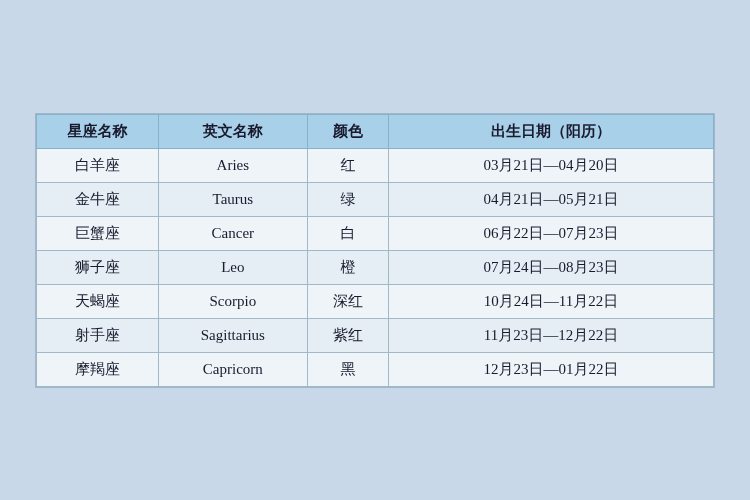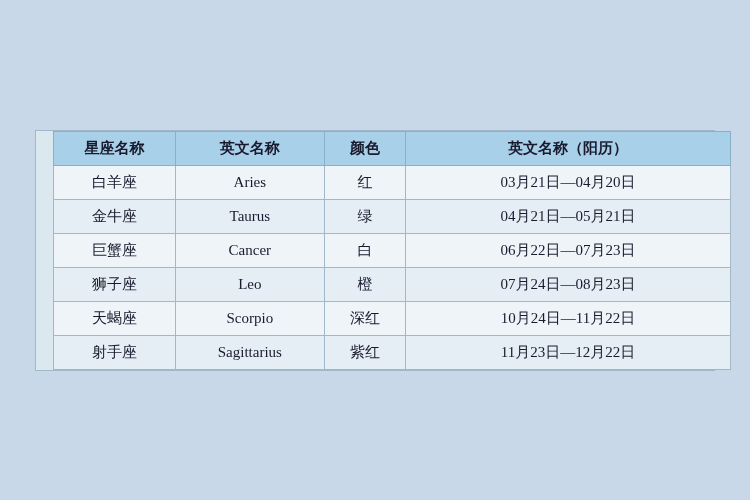--- a/index.html
+++ b/index.html
@@ -20,21 +20,20 @@
 
     .table-container {
       background-color: #dce8f0;
       border: 1px solid #a0b8c8;
       width: 680px;
     }
 
     table {
       width: 100%;
       border-collapse: collapse;
-      margin-left: 17px;
     }
 
     thead tr th {
       background-color: #a8d0e8;
       border: 1px solid #88b0c8;
       padding: 7px 10px;
       text-align: center;
       font-size: 15px;
       font-weight: bold;
       color: #1a1a2e;
@@ -62,21 +61,21 @@
 </head>
 <body>
 
 <div class="table-container">
   <table>
     <thead>
       <tr>
         <th class="col-chinese">星座名称</th>
         <th class="col-english">英文名称</th>
         <th class="col-color">颜色</th>
-        <th class="col-date">英文名称（阳历）</th>
+        <th class="col-date">出生日期（阳历）</th>
       </tr>
     </thead>
     <tbody id="table-body">
     <tr>
           <td>白羊座</td>
           <td>Aries</td>
           <td>红</td>
           <td>03月21日—04月20日</td>
         </tr>
         <tr>
@@ -102,15 +101,21 @@
           <td>Scorpio</td>
           <td>深红</td>
           <td>10月24日—11月22日</td>
         </tr>
         <tr>
           <td>射手座</td>
           <td>Sagittarius</td>
           <td>紫红</td>
           <td>11月23日—12月22日</td>
         </tr>
+        <tr>
+          <td>摩羯座</td>
+          <td>Capricorn</td>
+          <td>黑</td>
+          <td>12月23日—01月22日</td>
+        </tr>
       </tbody>
   </table>
 </div>
 
 </body></html>

